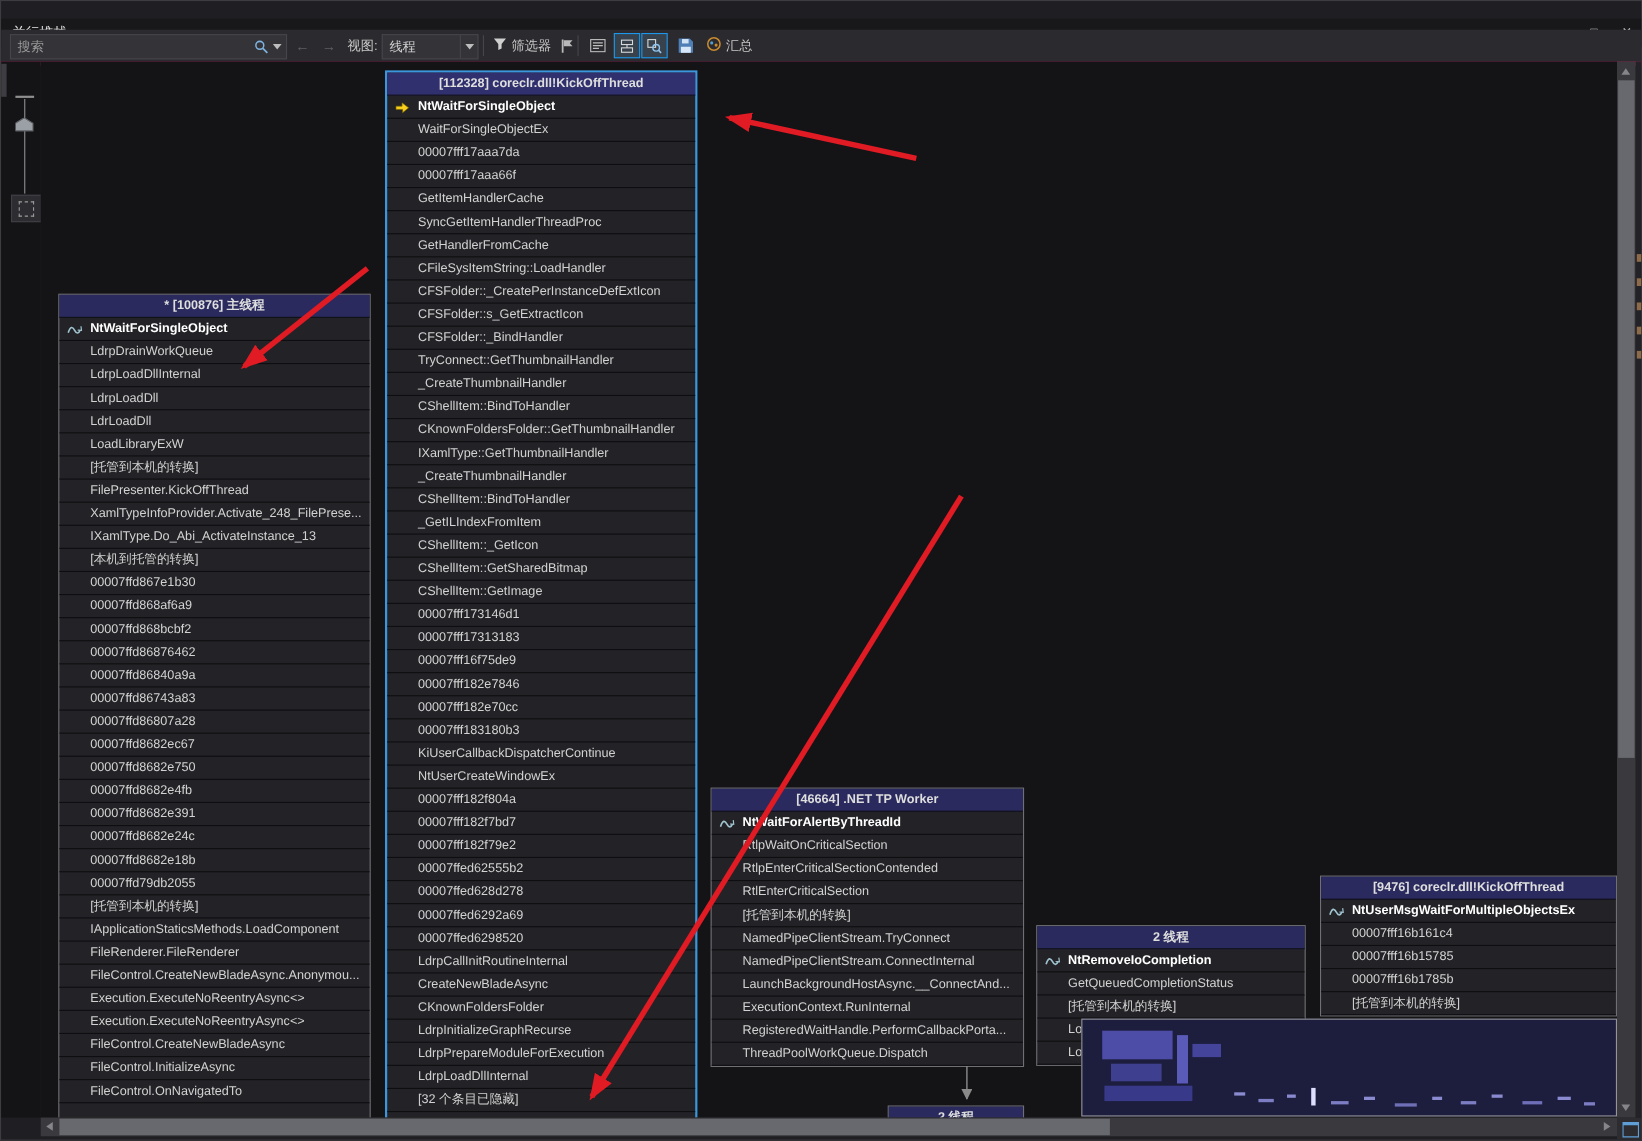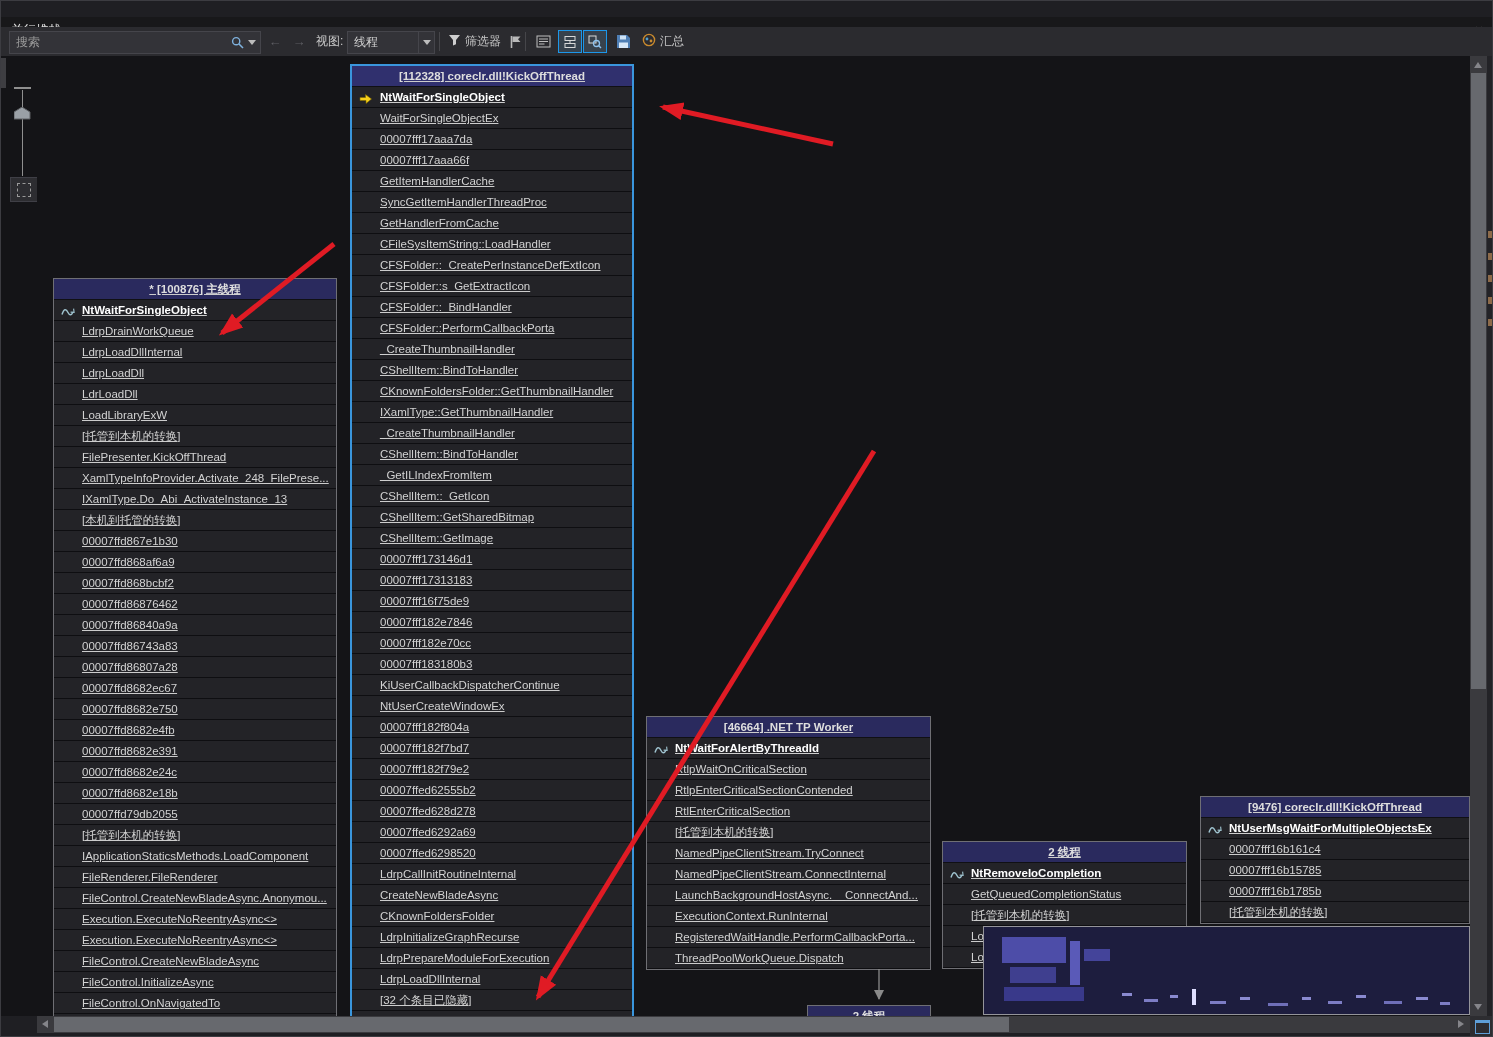--- a/index.html
+++ b/index.html
@@ -30,21 +30,21 @@
   .tb-icon-btn.sel{background:#37424d;border:1px solid #1c97ea;width:22px;height:21px;}
   
   .left-rail{position:absolute;left:0;top:55px;width:36px;height:960px;background:#141417;}
   .rail-strip{position:absolute;left:0;top:2px;width:5px;height:30px;background:#3e3e42;}
   .zoom-tick{position:absolute;left:13px;top:31px;width:17px;height:2px;background:#8f8f8f;}
   .zoom-track{position:absolute;left:21px;top:34px;width:1px;height:86px;background:#8f8f8f;}
   .fit-btn{position:absolute;left:9px;top:121px;width:26px;height:23px;background:#2d2d31;border:1px solid #3f3f46;display:flex;align-items:center;justify-content:center;}
   .fit-ico{width:12px;height:12px;border:1px dashed #9a9a9a;}
   
   .canvas{position:absolute;left:36px;top:55px;width:1433px;height:960px;background:#141417;overflow:hidden;}
-  .stack-box{position:absolute;background:#232327;border:1px solid #6f6f74;box-sizing:border-box;text-decoration:underline;}
+  .stack-box{position:absolute;background:#232327;border:1px solid #6f6f74;box-sizing:border-box;}
   .stack-box.sel{border:2px solid #3a96dd;}
   .stack-header{height:20px;line-height:20px;background:#2a2a5e;border-bottom:1px solid #101014;
     font-size:11.5px;font-weight:bold;color:#dedede;text-align:center;white-space:nowrap;overflow:hidden;}
   .stack-box.sel .stack-header{background:#30306e;}
   .frame-row{height:20px;line-height:20px;border-bottom:1px solid #0e0e11;padding-left:28px;
     font-size:11.5px;color:#d2d2d2;white-space:nowrap;overflow:hidden;position:relative;}
   .frame-row.bold{font-weight:bold;color:#ffffff;}
   .frame-icon{position:absolute;left:7px;top:4px;width:14px;height:12px;}
   
   .minimap{position:absolute;left:946px;top:870px;width:487px;height:89px;background:#1d1d3e;border:1px solid #94949a;box-sizing:border-box;overflow:hidden;}
@@ -175,21 +175,21 @@
         <div class="frame-row"><span>WaitForSingleObjectEx</span></div>
         <div class="frame-row"><span>00007fff17aaa7da</span></div>
         <div class="frame-row"><span>00007fff17aaa66f</span></div>
         <div class="frame-row"><span>GetItemHandlerCache</span></div>
         <div class="frame-row"><span>SyncGetItemHandlerThreadProc</span></div>
         <div class="frame-row"><span>GetHandlerFromCache</span></div>
         <div class="frame-row"><span>CFileSysItemString::LoadHandler</span></div>
         <div class="frame-row"><span>CFSFolder::_CreatePerInstanceDefExtIcon</span></div>
         <div class="frame-row"><span>CFSFolder::s_GetExtractIcon</span></div>
         <div class="frame-row"><span>CFSFolder::_BindHandler</span></div>
-        <div class="frame-row"><span>CFSFolder::PerformCallbackPorta</span></div>
+        <div class="frame-row"><span>TryConnect::GetThumbnailHandler</span></div>
         <div class="frame-row"><span>_CreateThumbnailHandler</span></div>
         <div class="frame-row"><span>CShellItem::BindToHandler</span></div>
         <div class="frame-row"><span>CKnownFoldersFolder::GetThumbnailHandler</span></div>
         <div class="frame-row"><span>IXamlType::GetThumbnailHandler</span></div>
         <div class="frame-row"><span>_CreateThumbnailHandler</span></div>
         <div class="frame-row"><span>CShellItem::BindToHandler</span></div>
         <div class="frame-row"><span>_GetILIndexFromItem</span></div>
         <div class="frame-row"><span>CShellItem::_GetIcon</span></div>
         <div class="frame-row"><span>CShellItem::GetSharedBitmap</span></div>
         <div class="frame-row"><span>CShellItem::GetImage</span></div>
@@ -212,21 +212,21 @@
         <div class="frame-row"><span>CreateNewBladeAsync</span></div>
         <div class="frame-row"><span>CKnownFoldersFolder</span></div>
         <div class="frame-row"><span>LdrpInitializeGraphRecurse</span></div>
         <div class="frame-row"><span>LdrpPrepareModuleForExecution</span></div>
         <div class="frame-row"><span>LdrpLoadDllInternal</span></div>
         <div class="frame-row"><span>[32 个条目已隐藏]</span></div>
         <div class="frame-row"><span></span></div>
       </div>
   </div>
 
-  <div class="stack-box" style="left:16px;top:222px;width:284px">
+  <div class="stack-box" style="left:16px;top:211px;width:284px">
     <div class="stack-header">* [100876] 主线程</div>
     <div>
         <div class="frame-row bold"><span class="frame-icon"><svg viewBox="0 0 14 12" width="14" height="12">
               <path d="M1 8.5 C3 2.5,5 2.5,7 6.5 C8.6 9.7,10.5 9.5,12 6" stroke="#9fc3cf" fill="none" stroke-width="1.5"></path>
               <path d="M12.6 2.6 L13.1 6.4 9.6 6.1" stroke="#9fc3cf" fill="none" stroke-width="1.1"></path>
             </svg></span><span>NtWaitForSingleObject</span></div>
         <div class="frame-row"><span>LdrpDrainWorkQueue</span></div>
         <div class="frame-row"><span>LdrpLoadDllInternal</span></div>
         <div class="frame-row"><span>LdrpLoadDll</span></div>
         <div class="frame-row"><span>LdrLoadDll</span></div>

